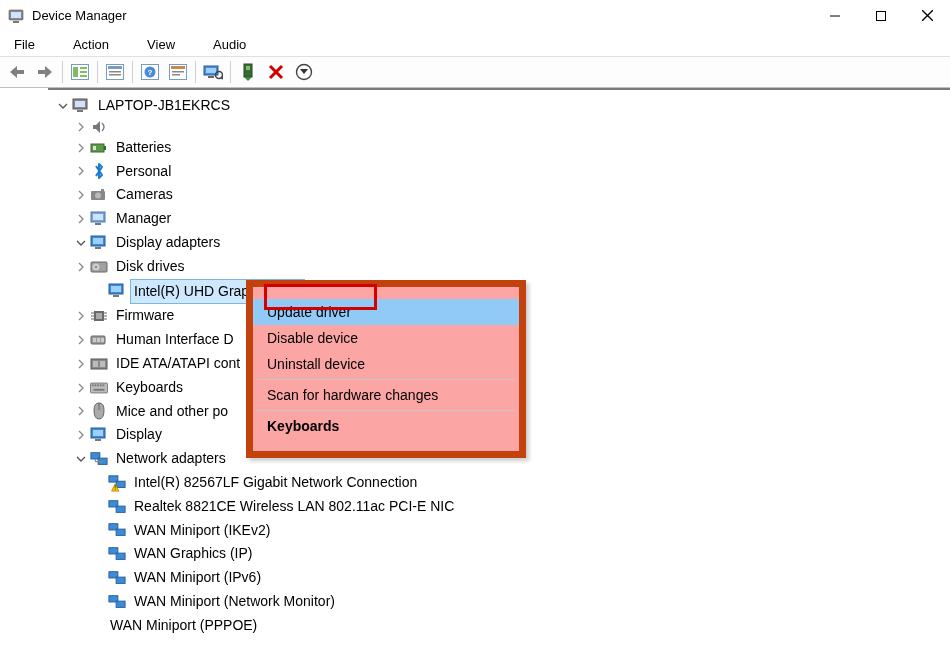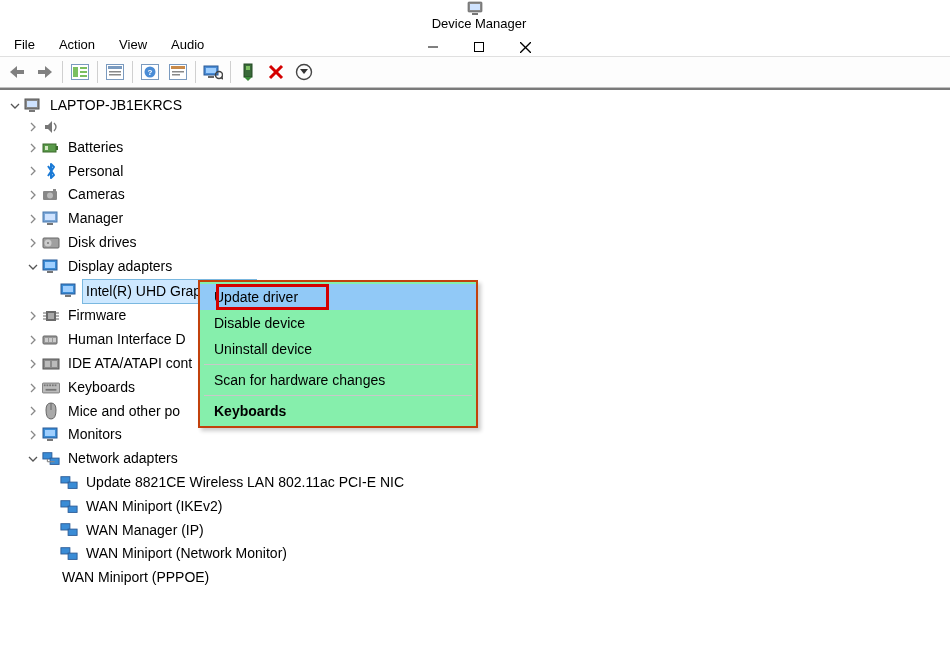--- a/index.html
+++ b/index.html
@@ -13,40 +13,39 @@
     height: 670px;
     overflow: hidden;
     position: relative;
   }
   .titlebar {
     height: 32px;
     display: flex;
     align-items: center;
     padding: 0 0 0 8px;
     border-bottom: 1px solid transparent;
-    flex-direction: column;
   }
   .titlebar .app-icon {
     width: 16px; height: 16px;
     margin-right: 8px;
   }
   .titlebar .title { flex: 0 0 auto; font-size: 13px; }
   .titlebar .spacer { flex: 1; }
   .win-controls { display: flex; }
   .win-btn {
     width: 46px; height: 32px;
     display: flex; align-items: center; justify-content: center;
     font-size: 14px;
   }
   .menubar {
     height: 24px;
     display: flex;
     align-items: center;
     padding: 0 4px;
-    gap: 4px;
+    gap: 18px;
   }
   .menu-item {
     padding: 2px 10px;
     font-size: 13px;
   }
   .toolbar {
     height: 32px;
     display: flex;
     align-items: center;
     padding: 2px 4px;
@@ -62,20 +61,21 @@
     background: transparent;
   }
   .tool-sep {
     width: 1px; height: 22px; background: #d0d0d0; margin: 0 2px;
   }
   .content-wrap {
     border-top: 2px solid #7a7a7a;
     position: relative;
     height: calc(670px - 32px - 24px - 32px);
     overflow: hidden;
+    margin-left: 48px;
   }
   .tree {
     padding: 4px 2px;
     line-height: 1.7;
     font-size: 14px;
   }
   .node {
     display: flex;
     align-items: center;
     white-space: nowrap;
@@ -99,25 +99,25 @@
     padding: 0 3px;
   }
   .lvl0 { padding-left: 6px; }
   .lvl1 { padding-left: 24px; }
   .lvl2 { padding-left: 56px; }
   .ctx-menu {
     position: absolute;
     left: 198px;
     top: 190px;
     width: 280px;
-    background: #86efac;
-    border: 2px solid #c2410c;
+    background: #fca5a5;
+    border: 7px solid #c2410c;
     box-shadow: 3px 3px 4px rgba(0,0,0,0.2);
     font-size: 14px;
-    padding: 2px 0;
+    padding: 12px 0;
   }
   .ctx-item {
     padding: 5px 14px;
   }
   .ctx-item.highlight {
     background: #91c9f7;
   }
   .ctx-item.bold { font-weight: 600; }
   .ctx-sep {
     height: 1px;
@@ -345,47 +345,47 @@
             <rect x="3" y="3" width="10" height="6" fill="#cfe3ff"></rect>
             <rect x="5" y="12" width="6" height="2" fill="#777"></rect>
           </svg>
         </span>
       <span class="node-label">Manager</span>
     </div>
 
     <div class="node lvl1">
       <span class="chev">
           <svg width="10" height="10" viewBox="0 0 10 10">
+            <path d="M1 3 L5 7 L9 3" fill="none" stroke="#555" stroke-width="1.3"></path>
+          </svg>
+        </span>
+      <span class="dev-icon">
+          <svg width="18" height="16" viewBox="0 0 18 16">
+            <rect x="1" y="1" width="14" height="10" fill="#3a8cd6" stroke="#2a5a96"></rect>
+            <rect x="3" y="3" width="10" height="6" fill="#9fcfff"></rect>
+            <rect x="5" y="12" width="6" height="2" fill="#777"></rect>
+          </svg>
+        </span>
+      <span class="node-label">Display adapters</span>
+    </div>
+
+    <div class="node lvl1">
+      <span class="chev">
+          <svg width="10" height="10" viewBox="0 0 10 10">
             <path d="M3 1 L7 5 L3 9" fill="none" stroke="#888" stroke-width="1.3"></path>
           </svg>
         </span>
       <span class="dev-icon">
           <svg width="18" height="14" viewBox="0 0 18 14">
             <rect x="1" y="2" width="16" height="10" rx="1" fill="#a0a0a0" stroke="#666"></rect>
             <circle cx="6" cy="7" r="3.5" fill="#ccc"></circle>
             <circle cx="6" cy="7" r="1" fill="#777"></circle>
           </svg>
         </span>
       <span class="node-label">Disk drives</span>
-    </div>
-
-    <div class="node lvl1">
-      <span class="chev">
-          <svg width="10" height="10" viewBox="0 0 10 10">
-            <path d="M1 3 L5 7 L9 3" fill="none" stroke="#555" stroke-width="1.3"></path>
-          </svg>
-        </span>
-      <span class="dev-icon">
-          <svg width="18" height="16" viewBox="0 0 18 16">
-            <rect x="1" y="1" width="14" height="10" fill="#3a8cd6" stroke="#2a5a96"></rect>
-            <rect x="3" y="3" width="10" height="6" fill="#9fcfff"></rect>
-            <rect x="5" y="12" width="6" height="2" fill="#777"></rect>
-          </svg>
-        </span>
-      <span class="node-label">Display adapters</span>
     </div>
 
     <div class="node lvl2 selected">
       <span class="dev-icon">
           <svg width="18" height="16" viewBox="0 0 18 16">
             <rect x="1" y="1" width="14" height="10" fill="#3a8cd6" stroke="#2a5a96"></rect>
             <rect x="3" y="3" width="10" height="6" fill="#9fcfff"></rect>
             <rect x="5" y="12" width="6" height="2" fill="#777"></rect>
           </svg>
         </span>
@@ -487,21 +487,21 @@
             <path d="M3 1 L7 5 L3 9" fill="none" stroke="#888" stroke-width="1.3"></path>
           </svg>
         </span>
       <span class="dev-icon">
           <svg width="18" height="16" viewBox="0 0 18 16">
             <rect x="1" y="1" width="14" height="10" fill="#3a8cd6" stroke="#2a5a96"></rect>
             <rect x="3" y="3" width="10" height="6" fill="#9fcfff"></rect>
             <rect x="5" y="12" width="6" height="2" fill="#777"></rect>
           </svg>
         </span>
-      <span class="node-label">Monitors</span>
+      <span class="node-label">Display</span>
     </div>
 
     <div class="node lvl1">
       <span class="chev">
           <svg width="10" height="10" viewBox="0 0 10 10">
             <path d="M1 3 L5 7 L9 3" fill="none" stroke="#555" stroke-width="1.3"></path>
           </svg>
         </span>
       <span class="dev-icon">
           <svg width="20" height="16" viewBox="0 0 20 16">
@@ -509,44 +509,64 @@
             <rect x="9" y="7" width="10" height="7" fill="#3a8cd6" stroke="#2a5a96"></rect>
             <line x1="6" y1="8" x2="6" y2="11" stroke="#888" stroke-width="1.3"></line>
             <line x1="6" y1="11" x2="14" y2="11" stroke="#888" stroke-width="1.3"></line>
           </svg>
         </span>
       <span class="node-label">Network adapters</span>
     </div>
 
     <div class="node lvl2">
       <span class="dev-icon">
+          <svg width="20" height="18" viewBox="0 0 20 18">
+            <rect x="1" y="1" width="10" height="7" fill="#3a8cd6" stroke="#2a5a96"></rect>
+            <rect x="9" y="7" width="10" height="7" fill="#3a8cd6" stroke="#2a5a96"></rect>
+            <path d="M4 18 L8 10 L12 18 Z" fill="#ffcc00" stroke="#c08a00"></path>
+            <text x="8" y="17" font-size="7" text-anchor="middle" fill="#000">!</text>
+          </svg>
+        </span>
+      <span class="node-label">Intel(R) 82567LF Gigabit Network Connection</span>
+    </div>
+    <div class="node lvl2">
+      <span class="dev-icon">
           <svg width="20" height="16" viewBox="0 0 20 16">
             <rect x="1" y="1" width="10" height="7" fill="#3a8cd6" stroke="#2a5a96"></rect>
             <rect x="9" y="7" width="10" height="7" fill="#3a8cd6" stroke="#2a5a96"></rect>
           </svg>
         </span>
-      <span class="node-label">Update 8821CE Wireless LAN 802.11ac PCI-E NIC</span>
+      <span class="node-label">Realtek 8821CE Wireless LAN 802.11ac PCI-E NIC</span>
     </div>
     <div class="node lvl2">
       <span class="dev-icon">
           <svg width="20" height="16" viewBox="0 0 20 16">
             <rect x="1" y="1" width="10" height="7" fill="#3a8cd6" stroke="#2a5a96"></rect>
             <rect x="9" y="7" width="10" height="7" fill="#3a8cd6" stroke="#2a5a96"></rect>
           </svg>
         </span>
       <span class="node-label">WAN Miniport (IKEv2)</span>
     </div>
     <div class="node lvl2">
       <span class="dev-icon">
           <svg width="20" height="16" viewBox="0 0 20 16">
             <rect x="1" y="1" width="10" height="7" fill="#3a8cd6" stroke="#2a5a96"></rect>
             <rect x="9" y="7" width="10" height="7" fill="#3a8cd6" stroke="#2a5a96"></rect>
           </svg>
         </span>
-      <span class="node-label">WAN Manager (IP)</span>
+      <span class="node-label">WAN Graphics (IP)</span>
+    </div>
+    <div class="node lvl2">
+      <span class="dev-icon">
+          <svg width="20" height="16" viewBox="0 0 20 16">
+            <rect x="1" y="1" width="10" height="7" fill="#3a8cd6" stroke="#2a5a96"></rect>
+            <rect x="9" y="7" width="10" height="7" fill="#3a8cd6" stroke="#2a5a96"></rect>
+          </svg>
+        </span>
+      <span class="node-label">WAN Miniport (IPv6)</span>
     </div>
     <div class="node lvl2">
       <span class="dev-icon">
           <svg width="20" height="16" viewBox="0 0 20 16">
             <rect x="1" y="1" width="10" height="7" fill="#3a8cd6" stroke="#2a5a96"></rect>
             <rect x="9" y="7" width="10" height="7" fill="#3a8cd6" stroke="#2a5a96"></rect>
           </svg>
         </span>
       <span class="node-label">WAN Miniport (Network Monitor)</span>
     </div>

